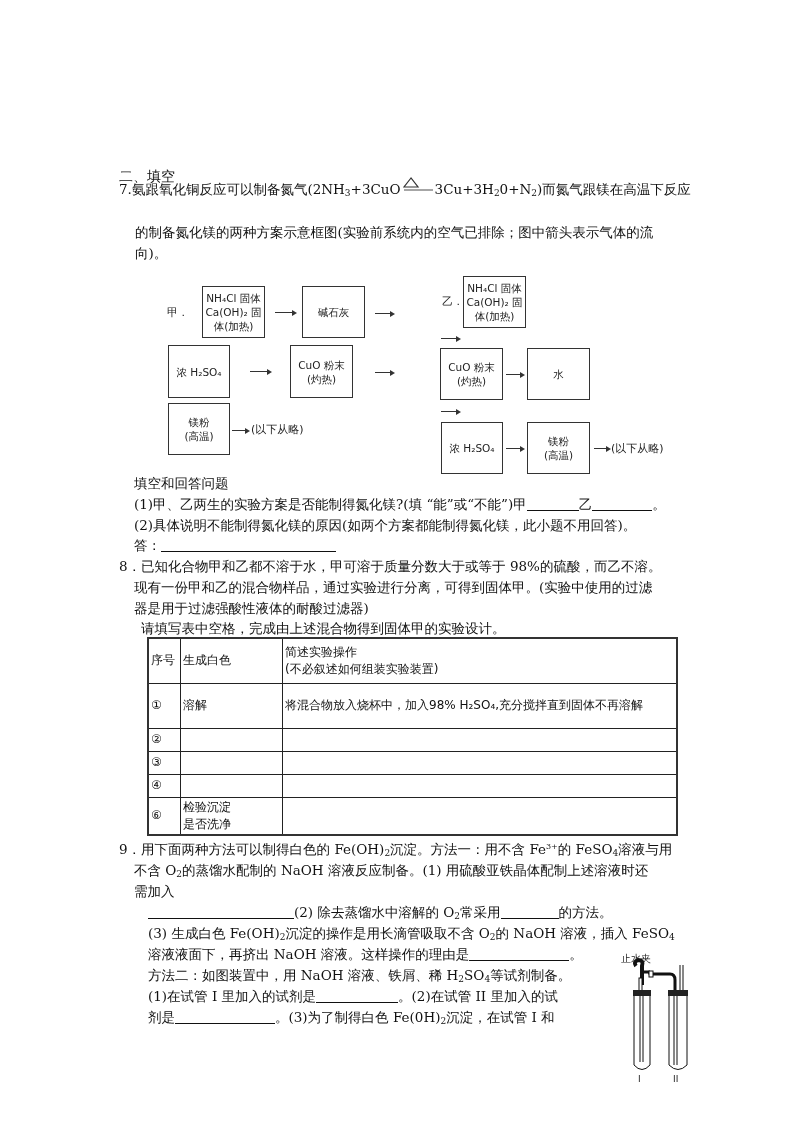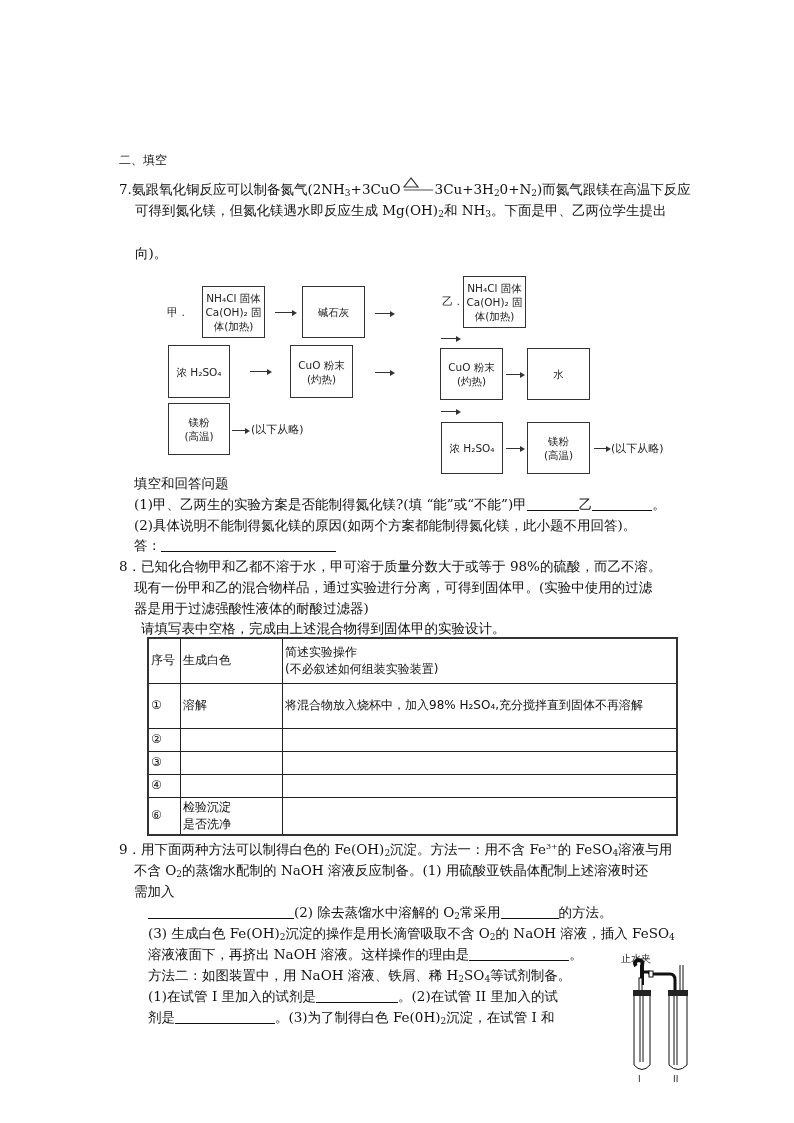--- a/index.html
+++ b/index.html
@@ -19,32 +19,30 @@
   .dlabel{position:absolute;font-size:11px;font-family:"DejaVu Sans","Liberation Sans",sans-serif;color:#222;white-space:nowrap;}
   table.exp{position:absolute;left:147px;top:637px;width:531px;border-collapse:collapse;
        border:2px solid #333;font-size:12px;font-family:"DejaVu Sans","Liberation Sans",sans-serif;}
   table.exp td{border:1px solid #222;padding:0 2px;vertical-align:middle;line-height:17px;}
   .delta{display:inline-block;position:relative;width:34px;height:14px;}
   .delta svg{position:absolute;left:2px;top:-4px;}
 </style>
 </head>
 <body>
 
-<div class="abs" style="left:119px;top:152px;font-size:12px;">二、填空</div>
+<div class="abs" style="left:119px;top:168px;font-size:14px;">二、填空</div>
 
 <div style="position:absolute;left:119px;top:180px;width:580px;height:90px;">
   <div class="line" style="top:0;left:0;">
     <span>7.</span><span>氨跟氧化铜反应可以制备氮气(2NH</span><sub>3</sub><span>+3CuO</span><span class="delta"><svg width="32" height="18">
           <polygon points="8,2 1,11 15,11" fill="none" stroke="#333" stroke-width="1.2"></polygon>
           <line x1="1" y1="14" x2="30" y2="14" stroke="#888" stroke-width="1.5"></line>
         </svg></span><span>3Cu+3H</span><sub>2</sub><span>0+N</span><sub>2</sub><span>)而氮气跟镁在高温下反应</span>
   </div>
-  <div class="line" style="top:21px;left:16px;">
-    <span>可得到氮化镁，但氮化镁遇水即反应生成 Mg(OH)</span><sub>2</sub><span>和 NH</span><sub>3</sub><span>。下面是甲、乙两位学生提出</span>
-  </div>
+  <div class="line" style="top:43px;left:16px;">的制备氮化镁的两种方案示意框图(实验前系统内的空气已排除；图中箭头表示气体的流</div>
   <div class="line" style="top:64px;left:16px;">向)。</div>
 </div>
 
 <div>
   <div class="dlabel" style="left:167px;top:305px;">甲  .</div>
   <div class="box" style="left:202px;top:286px;width:63px;height:52px;">
     <div>
         <div>NH₄Cl 固体</div>
         <div>Ca(OH)₂ 固</div>
         <div>体(加热)</div>

